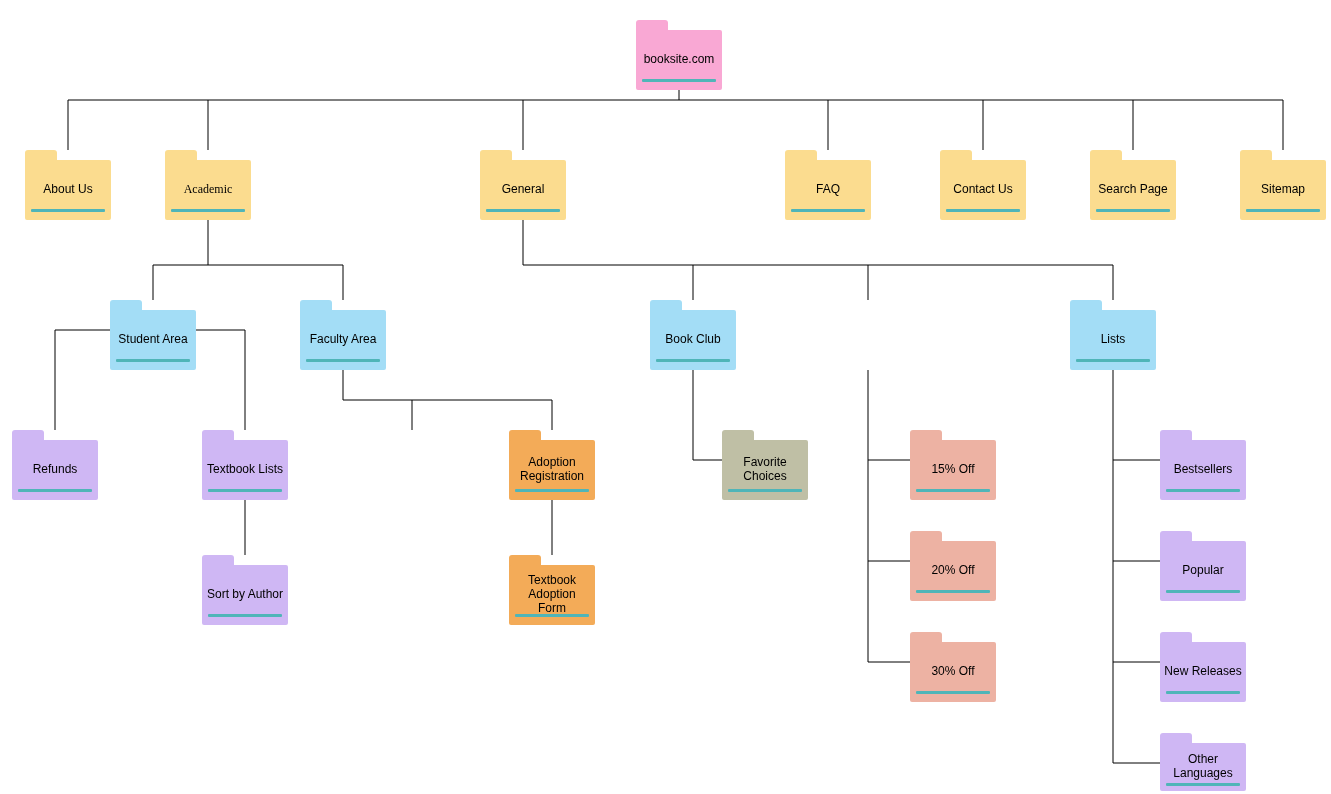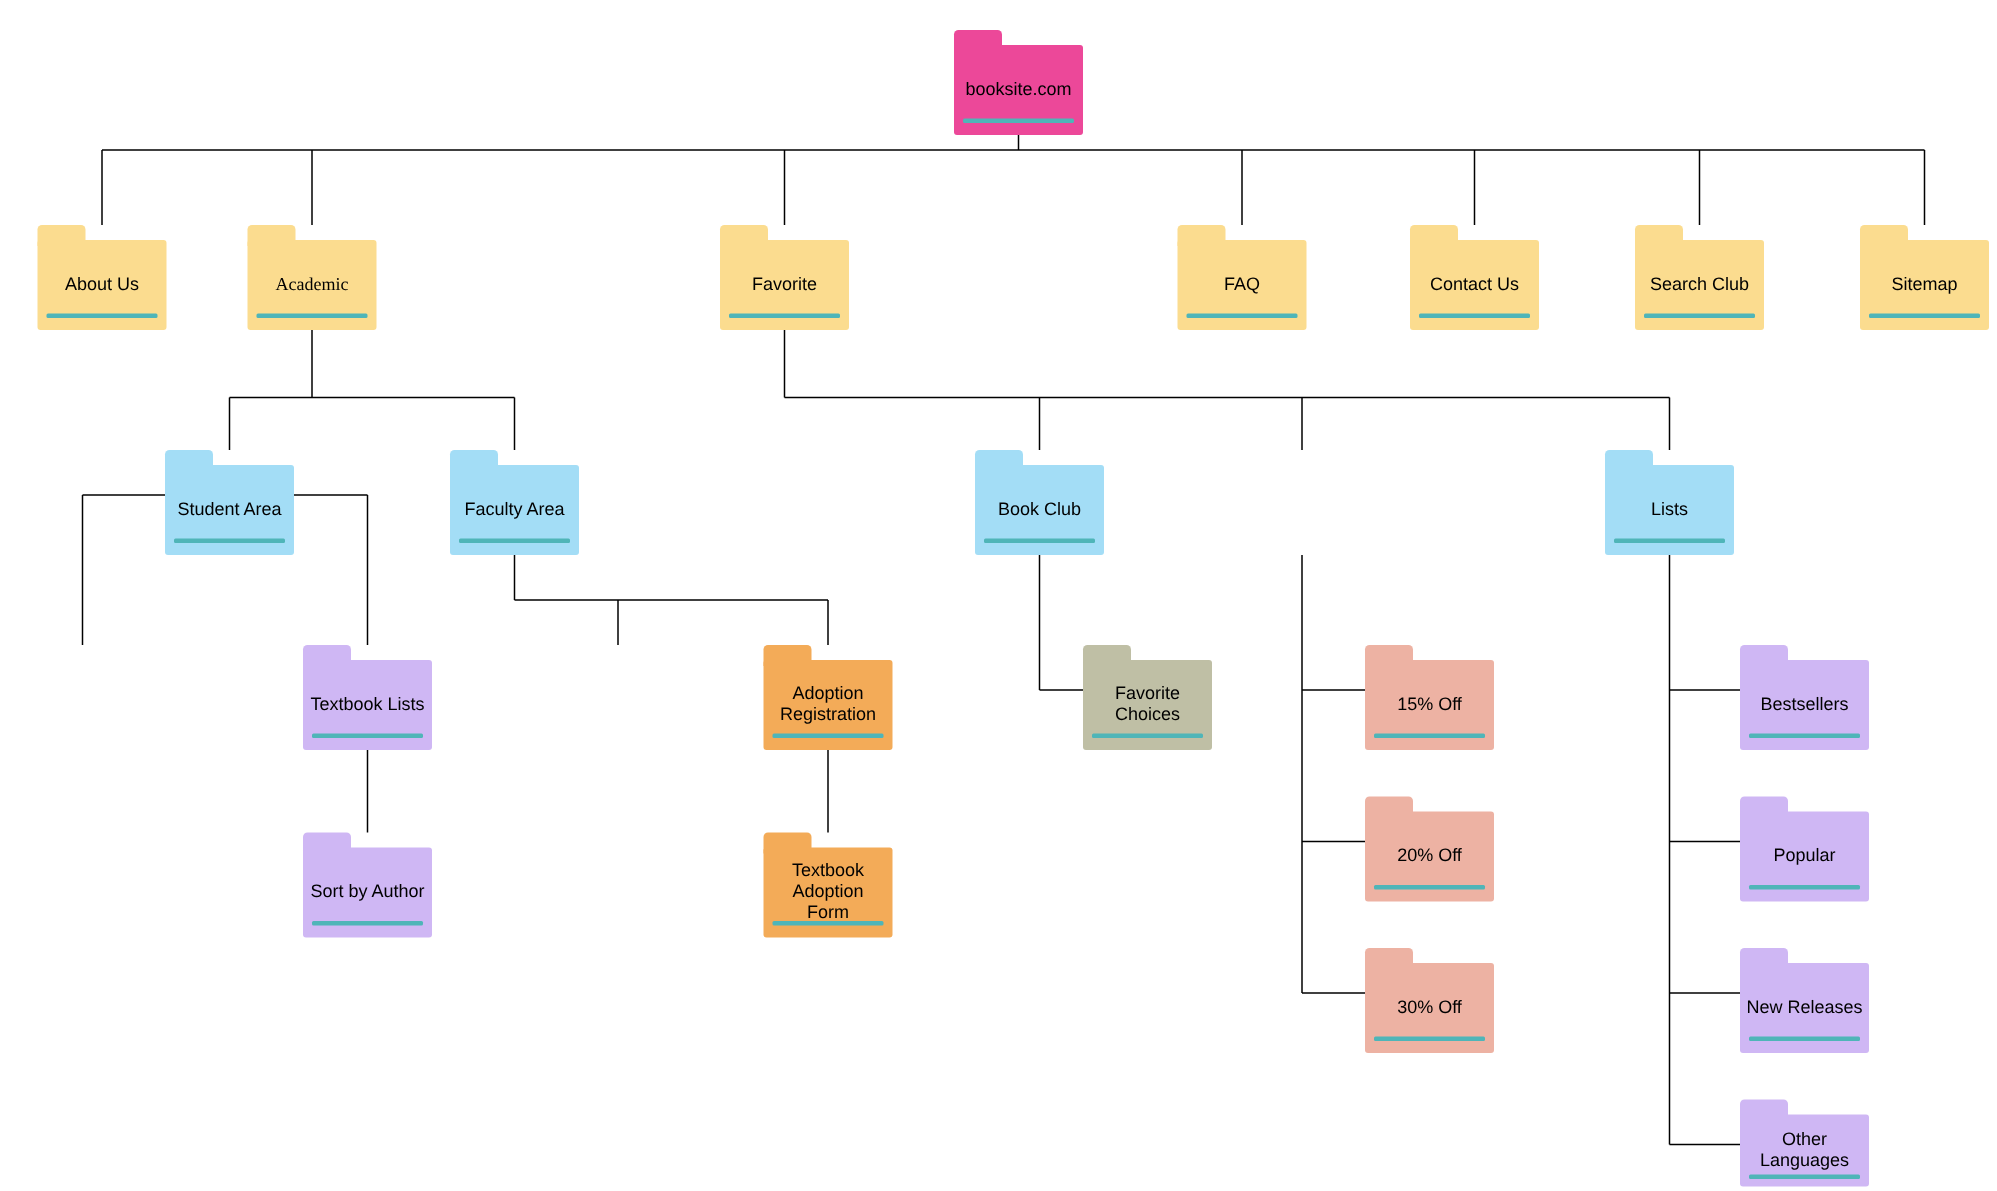--- a/index.html
+++ b/index.html
@@ -62,21 +62,21 @@
     background: #4fb5b8;
     border-radius: 1px;
   }
   .folder .label {
     position: relative;
     z-index: 2;
     line-height: 1.15;
     word-wrap: break-word;
   }
   
-  .c-green .tab, .c-green .body { background: #ec4899; text-align: center; }
+  .c-green .tab, .c-green .body { background: #f9a8d4; text-align: center; }
   .c-yellow .tab, .c-yellow .body { background: #fbdc8f; }
   .c-blue .tab, .c-blue .body { background: #a3ddf6; }
   .c-purple .tab, .c-purple .body { background: #cfb7f4; }
   .c-orange .tab, .c-orange .body { background: #f3ab58; }
   .c-olive .tab, .c-olive .body { background: #bfbfa5; }
   .c-pink .tab, .c-pink .body { background: #edb2a3; }
 </style>
 </head>
 <body>
 
@@ -156,42 +156,42 @@
   <div class="folder c-yellow" style="left:165px; top:160px;font-family:Liberation Serif, serif;">
     <div class="tab"></div>
       <div class="body">
         <span class="label">Academic</span>
         <div class="stripe"></div>
       </div>
   </div>
   <div class="folder c-yellow" style="left:480px; top:160px;">
     <div class="tab"></div>
       <div class="body">
-        <span class="label">Favorite</span>
+        <span class="label">General</span>
         <div class="stripe"></div>
       </div>
   </div>
   <div class="folder c-yellow" style="left:785px; top:160px;">
     <div class="tab"></div>
       <div class="body">
         <span class="label">FAQ</span>
         <div class="stripe"></div>
       </div>
   </div>
   <div class="folder c-yellow" style="left:940px; top:160px;">
     <div class="tab"></div>
       <div class="body">
         <span class="label">Contact Us</span>
         <div class="stripe"></div>
       </div>
   </div>
   <div class="folder c-yellow" style="left:1090px; top:160px;">
     <div class="tab"></div>
       <div class="body">
-        <span class="label">Search Club</span>
+        <span class="label">Search Page</span>
         <div class="stripe"></div>
       </div>
   </div>
   <div class="folder c-yellow" style="left:1240px; top:160px;">
     <div class="tab"></div>
       <div class="body">
         <span class="label">Sitemap</span>
         <div class="stripe"></div>
       </div>
   </div>
@@ -204,20 +204,27 @@
       </div>
   </div>
   <div class="folder c-blue" style="left:300px; top:310px;">
     <div class="tab"></div>
       <div class="body">
         <span class="label">Faculty Area</span>
         <div class="stripe"></div>
       </div>
   </div>
 
+  <div class="folder c-purple" style="left:12px; top:440px;">
+    <div class="tab"></div>
+      <div class="body">
+        <span class="label">Refunds</span>
+        <div class="stripe"></div>
+      </div>
+  </div>
   <div class="folder c-purple" style="left:202px; top:440px;">
     <div class="tab"></div>
       <div class="body">
         <span class="label">Textbook Lists</span>
         <div class="stripe"></div>
       </div>
   </div>
   <div class="folder c-purple" style="left:202px; top:565px;">
     <div class="tab"></div>
       <div class="body">

